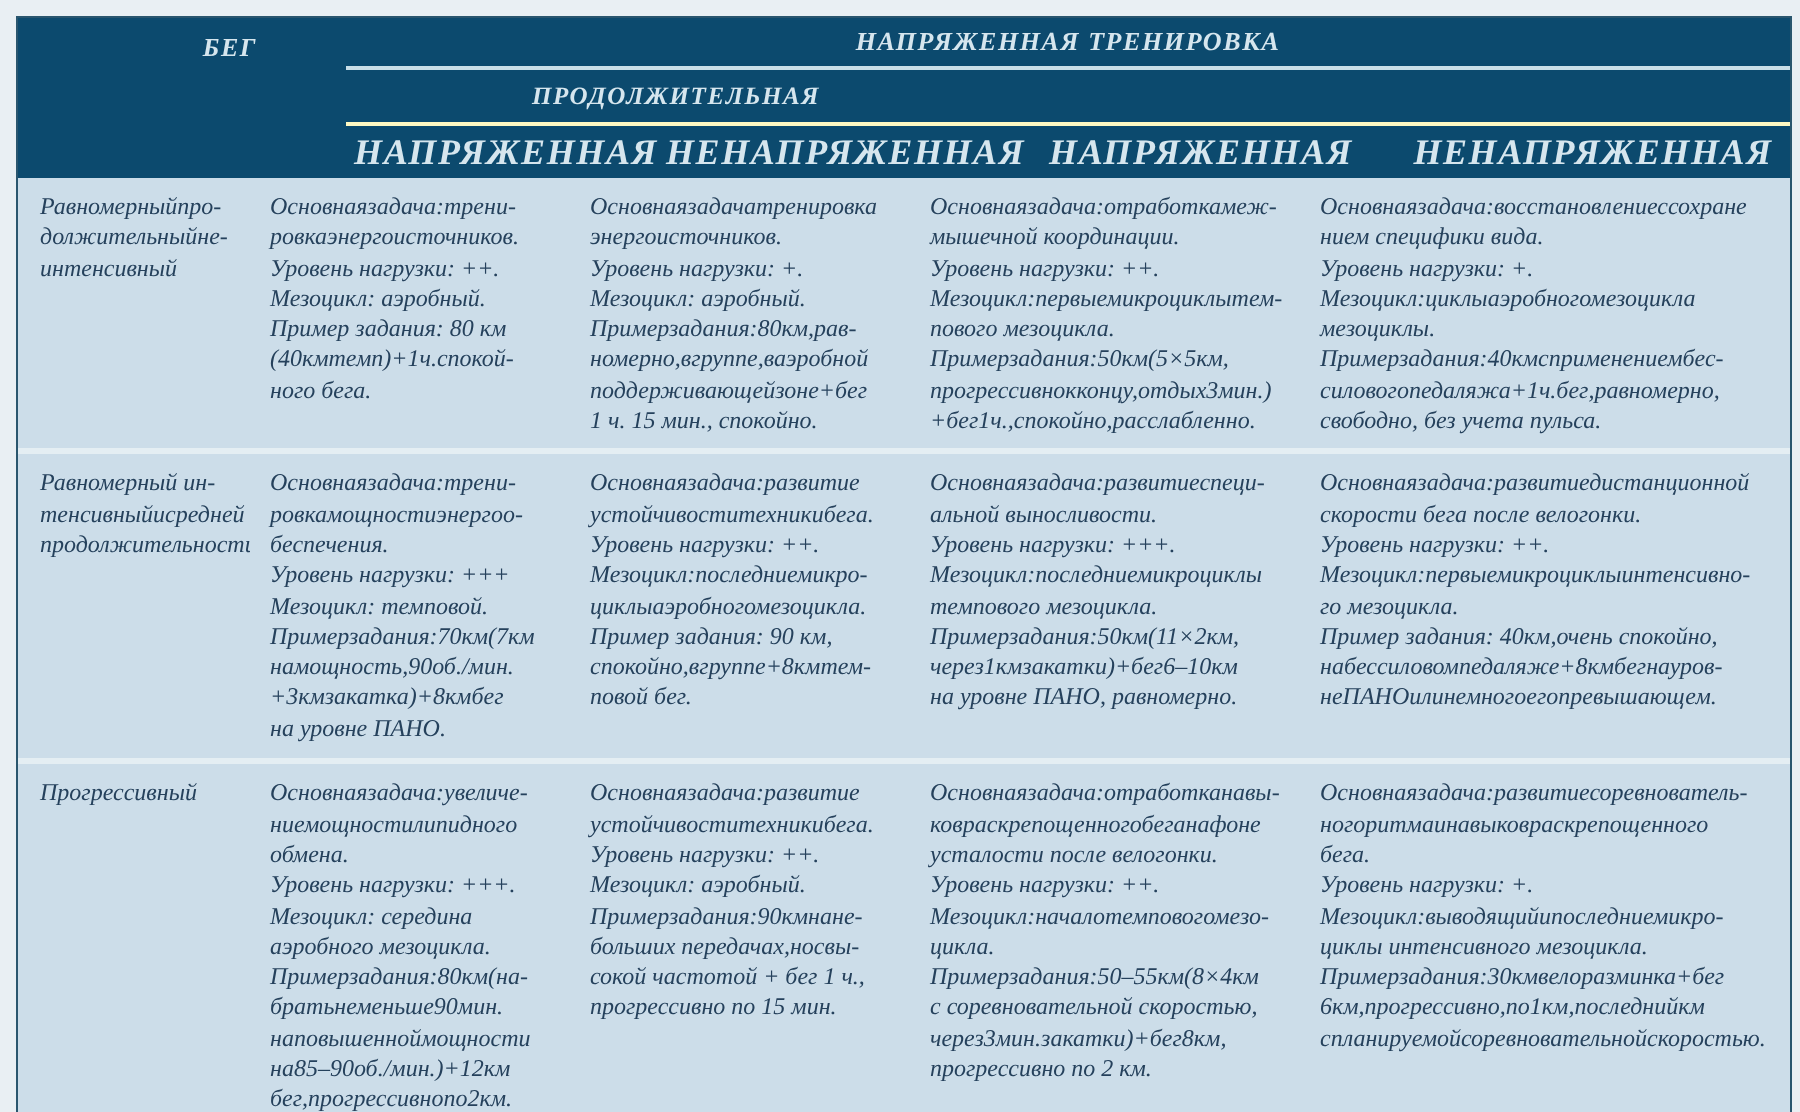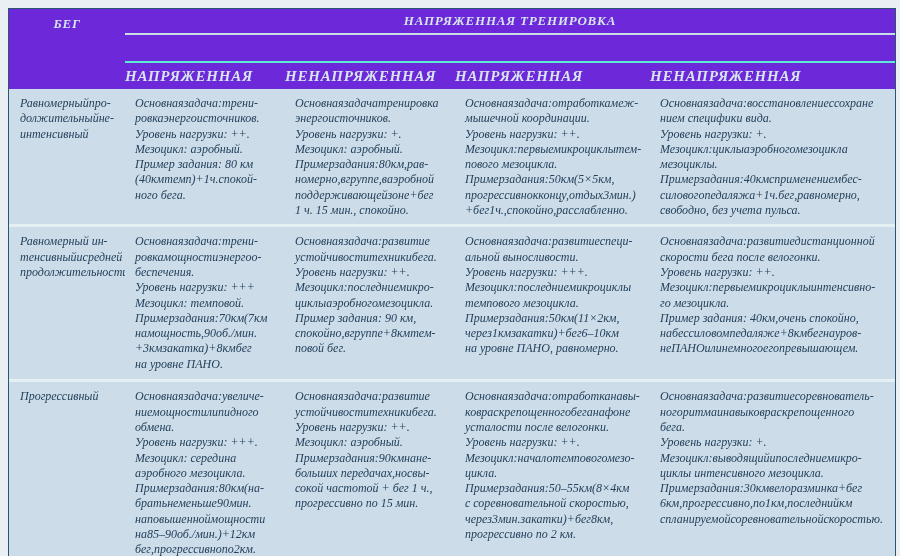--- a/index.html
+++ b/index.html
@@ -18,46 +18,47 @@
     width:888px;
     border:1px solid #2a566e;
     border-bottom:3px solid #173f56;
     background:#ccdde9;
     box-sizing:border-box;
   }
   
   .thead{
     display:grid;
     grid-template-columns:116px 1fr;
-    background:#6d28d9;
+    background:#0c4a6e;
     color:#d6e6ee;
     font-style:italic;
     font-weight:bold;
     letter-spacing:0.8px;
     font-size:13px;
+    padding-left:48px;
   }
   .h-run{
     display:flex;align-items:flex-start;justify-content:center;
     padding-top:7px;
   }
   .h-bike{display:flex;flex-direction:column;}
   .h-bike-title{
     height:24px;line-height:24px;text-align:center;
   }
   .h-groups{
     display:grid;grid-template-columns:330px 1fr;
     border-top:2px solid #c9dfe8;
     height:26px;line-height:26px;text-align:center;
     font-size:12.5px;
   }
   .h-subcols{
     display:grid;grid-template-columns:160px 170px 195px 1fr;
-    border-top:2px solid #5eead4;
-    height:26px;line-height:26px;
-    font-size:15px;
+    border-top:2px solid #fef9c3;
+    height:26px;line-height:26px;text-align:center;
+    font-size:18px;
   }
   
   .row{
     display:grid;
     grid-template-columns:116px 160px 170px 195px 1fr;
     background:#ccdde9;
   }
   .row + .row{border-top:3px solid #e4eef3;}
   .cell{
     padding:7px 4px 6px 10px;
@@ -80,20 +81,21 @@
 <div class="page">
   <div class="tbl">
 
     <div class="thead">
       <div class="h-run">
         <span>БЕГ</span>
       </div>
       <div class="h-bike">
         <div class="h-bike-title">НАПРЯЖЕННАЯ ТРЕНИРОВКА</div>
         <div class="h-groups">
+          <div>ПРОДОЛЖИТЕЛЬНАЯ</div>
         </div>
         <div class="h-subcols">
           <div>НАПРЯЖЕННАЯ</div>
           <div>НЕНАПРЯЖЕННАЯ</div>
           <div>НАПРЯЖЕННАЯ</div>
           <div>НЕНАПРЯЖЕННАЯ</div>
         </div>
       </div>
     </div>
 

